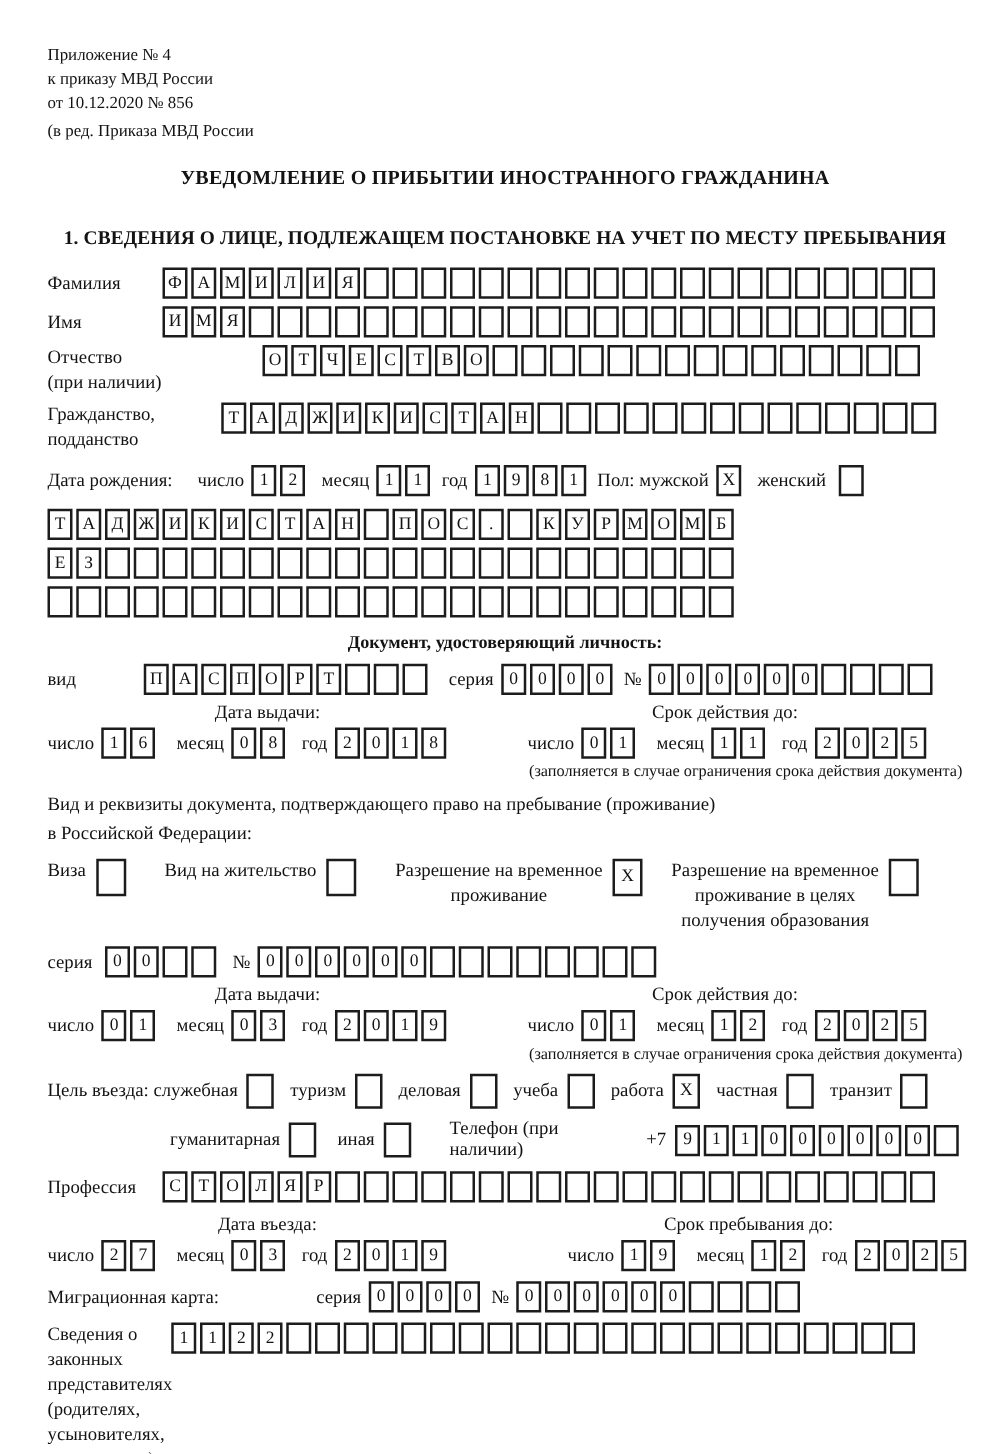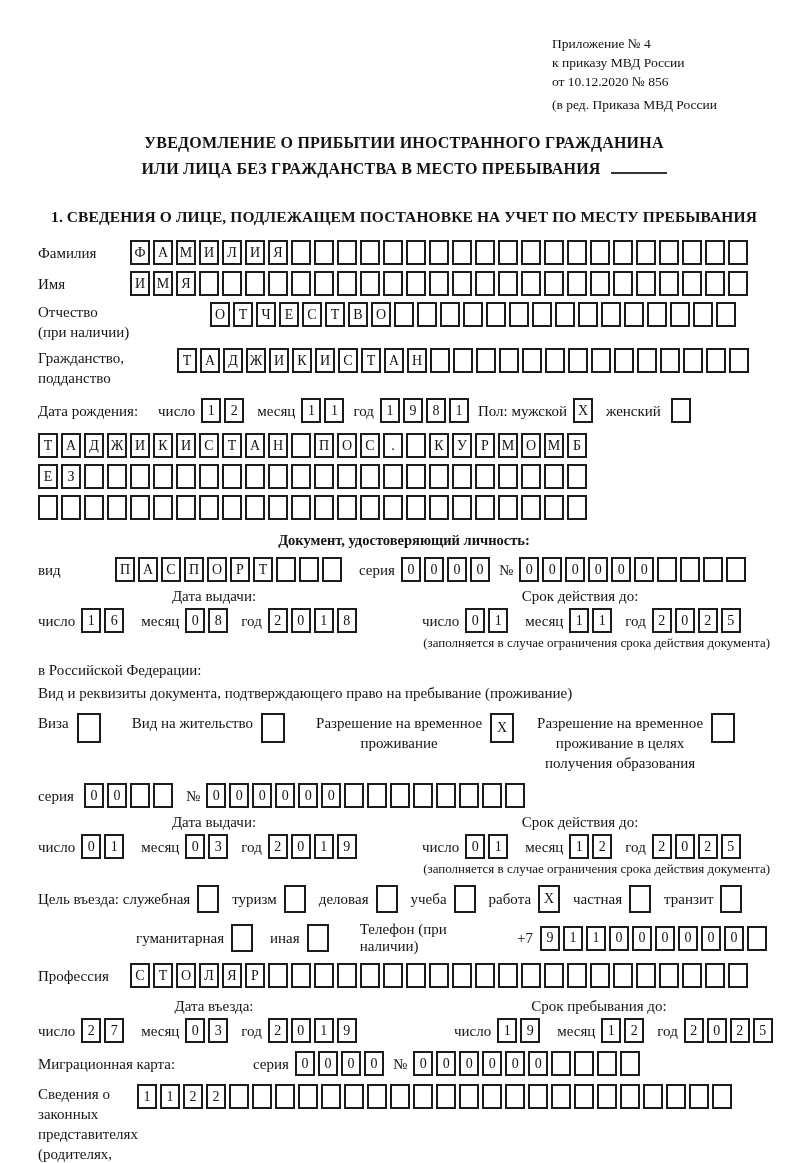--- a/index.html
+++ b/index.html
@@ -2,21 +2,21 @@
 <html><head>
 <meta charset="utf-8">
 <style>
   html,body{margin:0;padding:0;background:#ffffff;}
   .page{
     width:800px;height:1163px;box-sizing:border-box;
     padding:34px 30px 0 38px;
     font-family:"Liberation Serif","DejaVu Serif",serif;
     color:#131313;overflow:hidden;background:#fff;
   }
-  .annex-wrap{display:flex;justify-content:flex-end;}
+  .annex-wrap{display:flex;}
   .annex{width:218px;font-size:13.5px;line-height:19px;}
   .annex .grp2{margin-top:4px;}
   .forma{font-weight:bold;font-size:15px;text-align:right;padding-right:6px;margin-top:16px;letter-spacing:.5px;}
   .title{font-weight:bold;font-size:16px;text-align:center;line-height:26px;margin-top:16px;letter-spacing:.2px;}
   .blank-line{display:inline-block;width:56px;border-bottom:2px solid #333;height:1px;vertical-align:baseline;margin-left:10px;}
   .sec-heading{font-weight:bold;font-size:15.5px;text-align:center;margin-top:26px;margin-bottom:14px;letter-spacing:.1px;}
 
   .row{display:flex;align-items:center;margin-bottom:6px;}
   .row.top{align-items:flex-start;}
   .lbl{font-size:15px;line-height:20px;white-space:pre-line;flex-shrink:0;}
@@ -71,21 +71,20 @@
       <div>от 10.12.2020 № 856</div>
       <div class="grp2">
         <div>(в ред. Приказа МВД России</div>
       </div>
     </div>
   </div>
 
 
   <div class="title">
     <div>УВЕДОМЛЕНИЕ О ПРИБЫТИИ ИНОСТРАННОГО ГРАЖДАНИНА</div>
-    <div><span>ИЛИ ЛИЦА БЕЗ ГРАЖДАНСТВА В МЕСТО ПРЕБЫВАНИЯ</span><span class="blank-line"></span></div>
   </div>
 
   <div class="sec-heading">1. СВЕДЕНИЯ О ЛИЦЕ, ПОДЛЕЖАЩЕМ ПОСТАНОВКЕ НА УЧЕТ ПО МЕСТУ ПРЕБЫВАНИЯ</div>
 
   <div class="row">
     <div class="lbl w92">Фамилия</div>
     <div class="cells">
         <span class="cell">Ф</span>
         <span class="cell">А</span>
         <span class="cell">М</span>
@@ -403,22 +402,22 @@
             <span class="cell">0</span>
             <span class="cell">2</span>
             <span class="cell">5</span>
           </span>
       </div>
     </div>
   </div>
   <div class="note">(заполняется в случае ограничения срока действия документа)</div>
 
   <div class="para">
+    <div>Вид и реквизиты документа, подтверждающего право на пребывание (проживание)</div>
     <div>в Российской Федерации:</div>
-    <div>Вид и реквизиты документа, подтверждающего право на пребывание (проживание)</div>
   </div>
 
   <div class="cbrow">
     <div class="cbitem">
       <span class="txt">Виза</span>
       <span class="cells">
           <span class="cell lg"></span>
         </span>
     </div>
     <div class="cbitem ml28">

